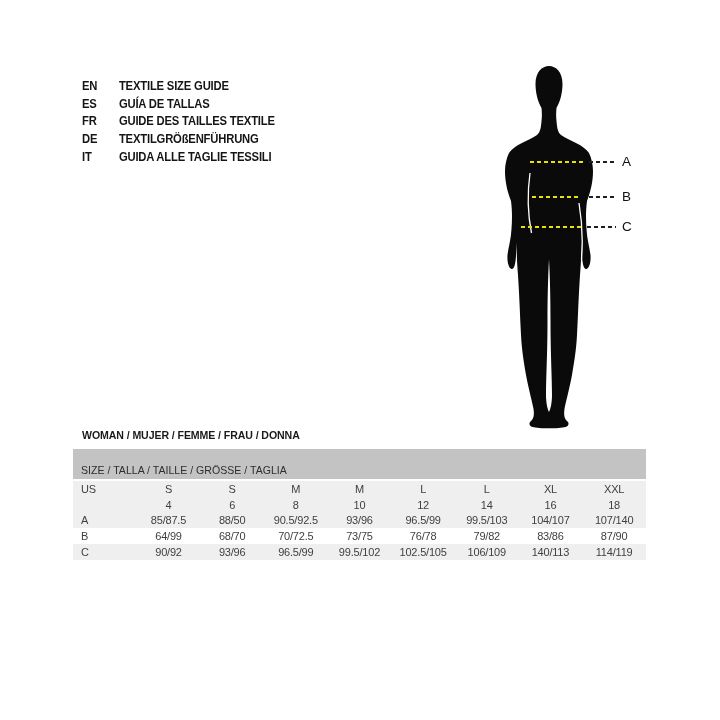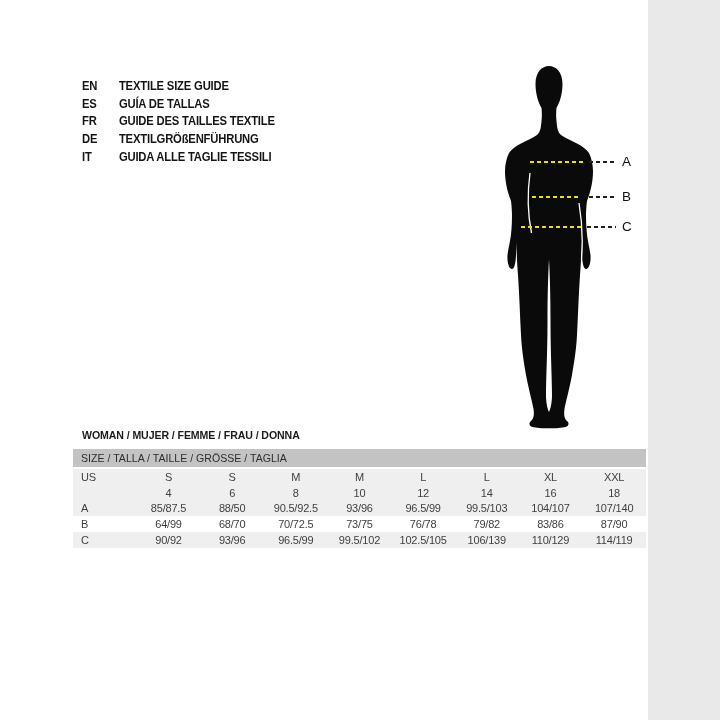--- a/index.html
+++ b/index.html
@@ -2,21 +2,21 @@
 <html style="--page-bg: #ffffff; --header-bg: #c3c3c3; --row-alt-bg: #efefef; --table-text: #3f3f3f; --silhouette: #0a0a0a; --dash-yellow: #e8e400; --dash-dark: #1f1f1f;"><head>
 <meta charset="utf-8">
 <style>
   html,body{margin:0;padding:0;}
   body{
     font-family:"Liberation Sans", sans-serif;
     background:#e9e9e9;
   }
   .canvas{
     position:relative;
-    width:648px;height:720px;
+    width:720px;height:720px;
     background:var(--page-bg,#fff);
     overflow:hidden;
   }
   
   .lang-list{
     position:absolute;left:82px;top:77px;
   }
   .lang-row{
     display:flex;
     height:17.7px;
@@ -53,21 +53,21 @@
     position:absolute;left:73px;top:449px;width:573px;
     border-collapse:collapse;table-layout:fixed;
     font-size:11px;color:var(--table-text,#3f3f3f);
   }
   .size-table th{
     background:var(--header-bg,#c3c3c3);
     height:18px;
     text-align:left;
     font-weight:normal;
     font-size:11.5px;color:#2e2e2e;
-    padding:0 0 0 8px;
+    padding:12px 0 0 8px;
     border-bottom:2px solid #fff;
   }
   .size-table th .hdr-inner{
     display:inline-block;
     transform:scaleX(0.92);transform-origin:0 50%;
     white-space:nowrap;letter-spacing:0;
   }
   .size-table td{
     height:15.8px;
     padding:0;
@@ -240,21 +240,21 @@
           <td>83/86</td>
           <td>87/90</td>
         </tr>
         <tr class="shaded">
           <td class="row-label">C</td>
           <td>90/92</td>
           <td>93/96</td>
           <td>96.5/99</td>
           <td>99.5/102</td>
           <td>102.5/105</td>
-          <td>106/139</td>
-          <td>110/129</td>
+          <td>106/109</td>
+          <td>140/113</td>
           <td>114/119</td>
         </tr>
       </tbody>
   </table>
 
 
 </div>
 
 </body></html>

